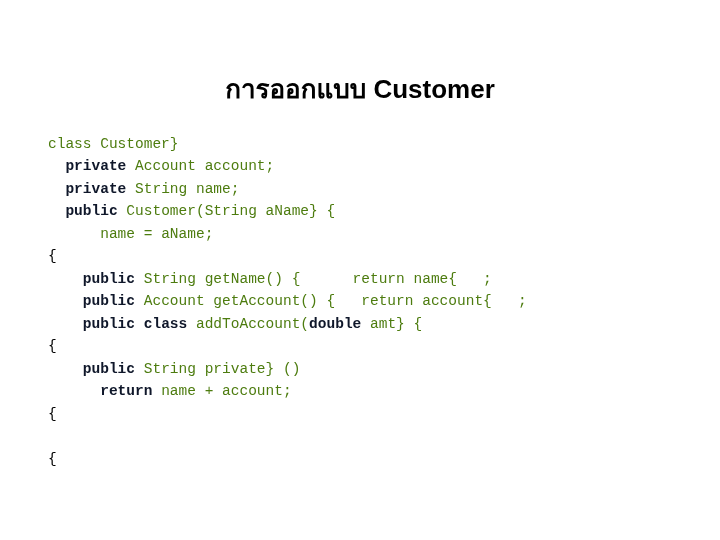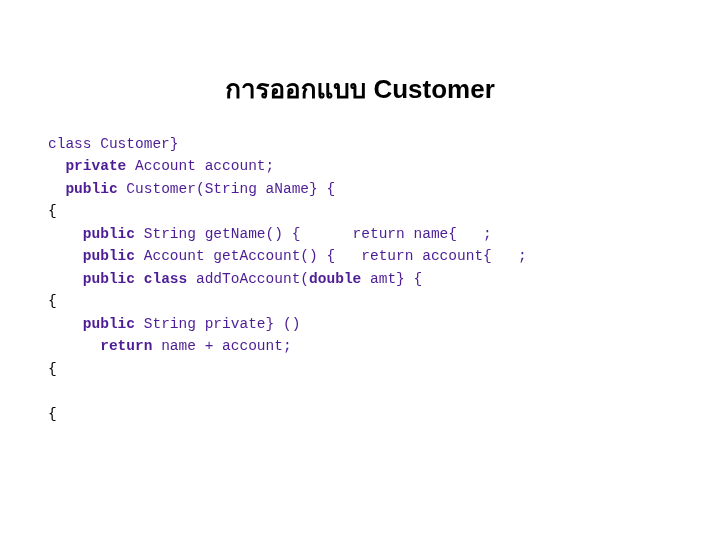--- a/index.html
+++ b/index.html
@@ -43,44 +43,46 @@
       color: #000000;
       padding-left: 20px;
     }
 
     .code-line {
       display: block;
       white-space: pre;
     }
 
     .kw {
-      color: #4c1d95;
+      color: #0f172a;
       font-weight: bold;
     }
 
     .bold-zero {
       font-weight: bold;
     }
 
     .normal {
-      color: #4c1d95;
+      color: #4d7c0f;
       font-family: Liberation Mono, monospace;
     }
   </style>
 </head>
 <body>
 
 <div class="page-container">
   <div class="page-title">การออกแบบ Customer</div>
 
   <div class="code-block">
 
     <span class="code-line"><span class="normal">class Customer}</span></span>
     <span class="code-line">  <span class="kw">private</span><span class="normal"> Account account;</span></span>
+    <span class="code-line">  <span class="kw">private</span><span class="normal"> String name;</span></span>
     <span class="code-line">  <span class="kw">public</span><span class="normal"> Customer(String aName} {</span></span>
+    <span class="code-line">      <span class="normal">name = aName;</span></span>
     <span class="code-line">{</span>
     <span class="code-line">    <span class="kw">public</span><span class="normal"> String getName() {      return name{   ;</span></span>
     <span class="code-line">    <span class="kw">public</span><span class="normal"> Account getAccount() {   return account{   ;</span></span>
     <span class="code-line">    <span class="kw">public</span> <span class="kw">class</span><span class="normal"> addToAccount(</span><span class="kw">double</span><span class="normal"> amt} {</span></span>
     <span class="code-line">{</span>
     <span class="code-line">    <span class="kw">public</span><span class="normal"> String private} ()</span></span>
     <span class="code-line">      <span class="kw">return</span><span class="normal"> name + account;</span></span>
     <span class="code-line">{</span>
     <span class="code-line">    </span>
     <span class="code-line">{</span>

